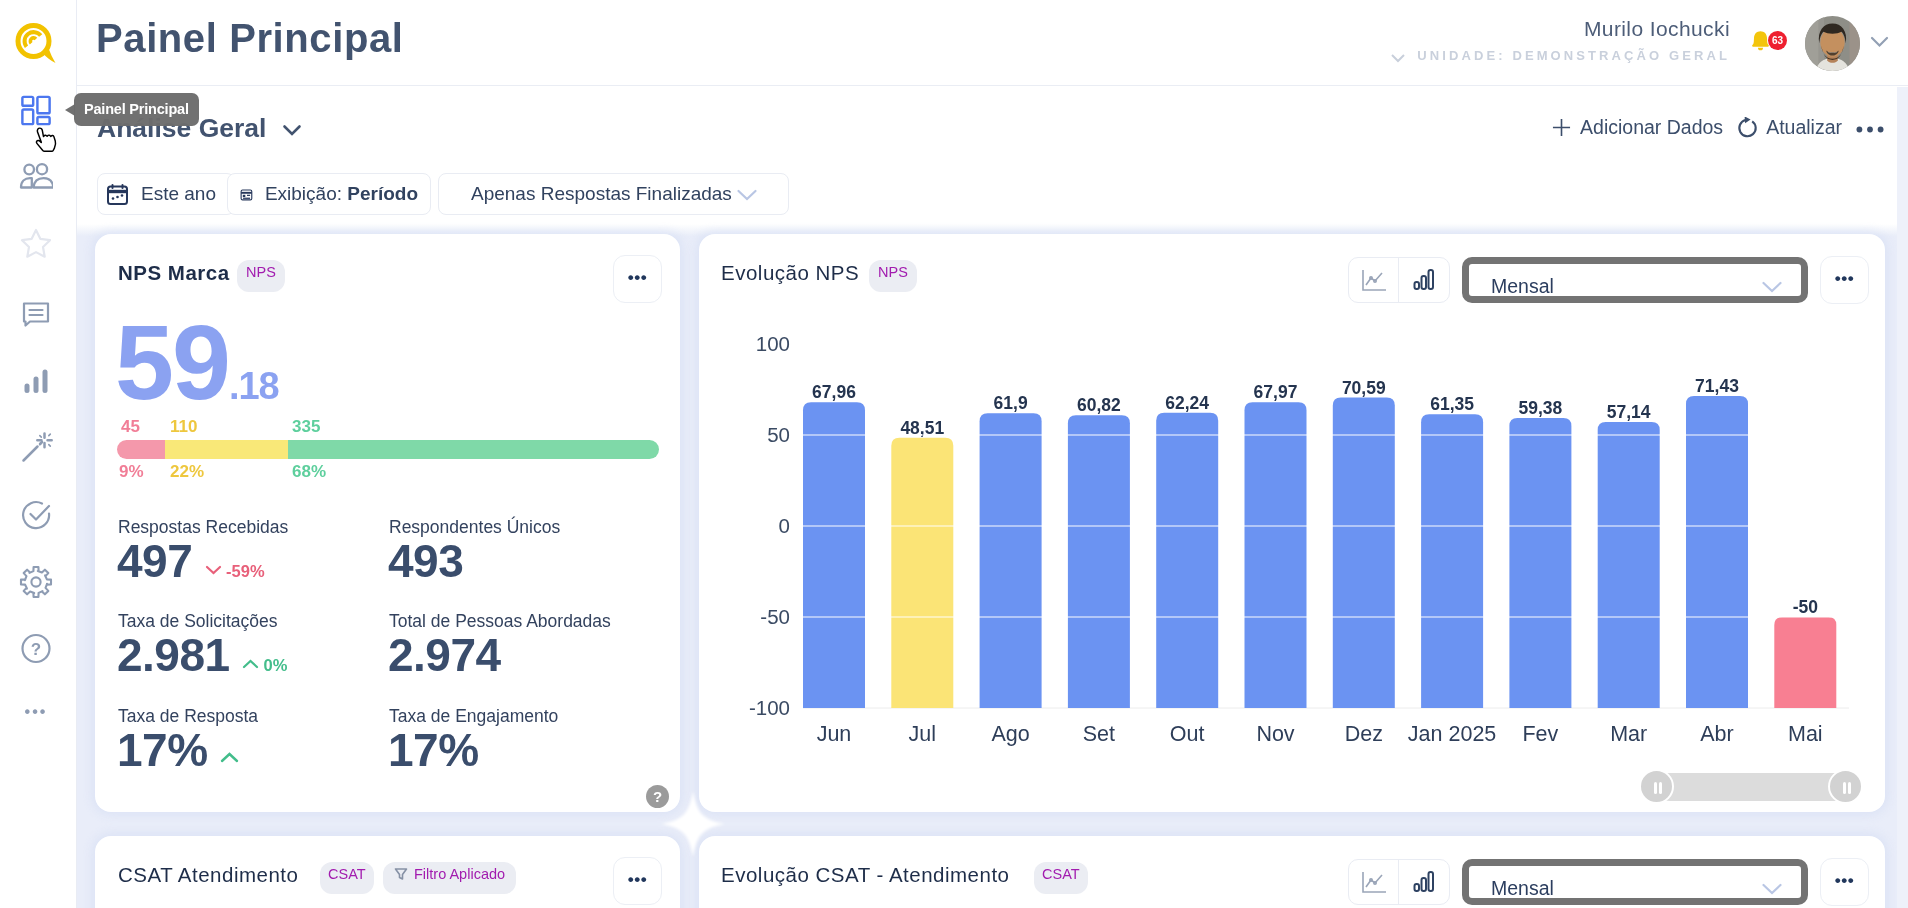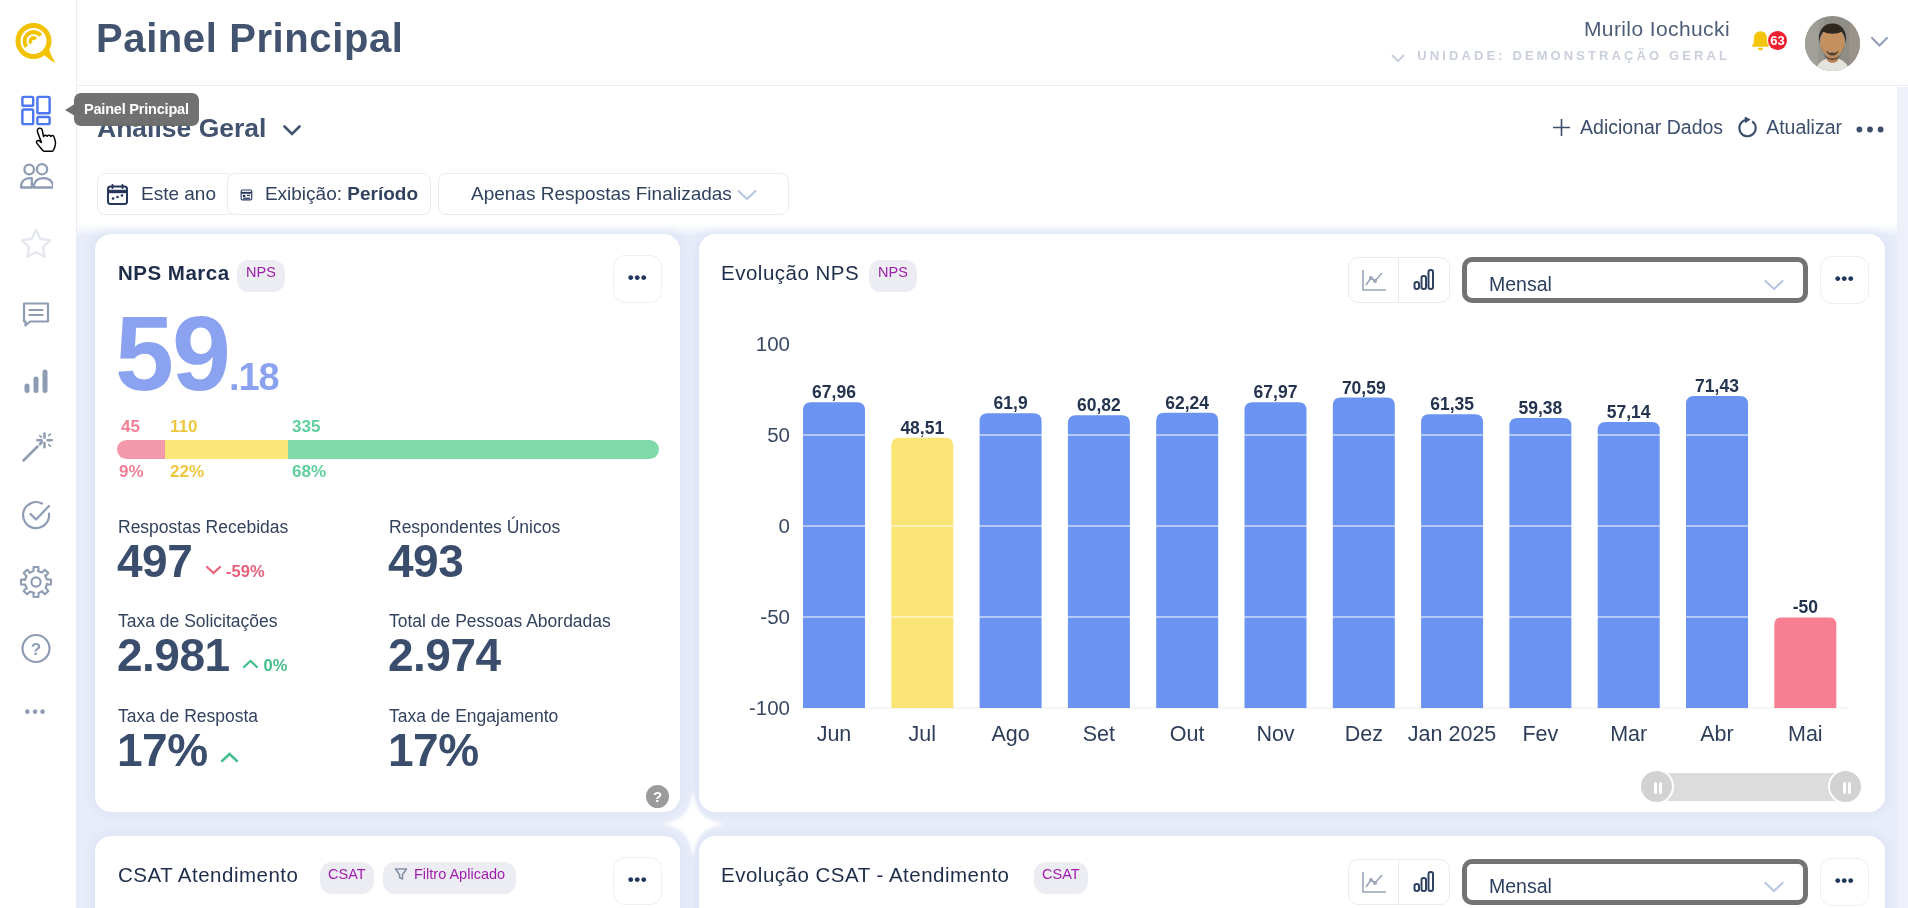--- a/index.html
+++ b/index.html
@@ -39,36 +39,36 @@
   #card2 { left:699px; top:234px; width:1186px; height:578px; }
   #card3 { left:95px; top:836px; width:585px; height:300px; }
   #card4 { left:699px; top:836px; width:1186px; height:300px; }
 
   .ctitle { position:absolute; font-size:20.5px; font-weight:normal; color:#1e2d49; letter-spacing:0.5px; }
   .badge { position:absolute; height:32px; line-height:24px; background:#ebedf3; border-radius:12px; padding:0 9px; font-size:14.5px; color:#a21caf; }
   .dotsbtn { position:absolute; width:49px; height:48px; border:1px solid #ecEFf5; border-radius:12px; background:#fff; }
   .dotsbtn:after { content:"•••"; position:absolute; left:50%; top:50%; transform:translate(-50%,-54%); font-size:17px; letter-spacing:0.5px; color:#21375c; font-weight:bold; }
 
   
-  #bignum { position:absolute; left:20px; top:59px; color:#8ba2f1; }
+  #bignum { position:absolute; left:20px; top:68px; color:#8ba2f1; }
   #bignum .b1 { font-size:106px; font-weight:600; letter-spacing:-2px; }
   #bignum .b2 { font-size:38px; font-weight:600; letter-spacing:-1px; }
   .seglabel { position:absolute; font-size:17px; font-weight:600; }
   #npsbar { position:absolute; left:22px; top:206px; width:542px; height:19px; border-radius:10px; overflow:hidden; display:flex; }
   .statlab { position:absolute; font-size:17.5px; color:#33425e; }
   .statval { position:absolute; font-size:46px; font-weight:600; color:#3a4d6c; letter-spacing:-0.5px; }
   .statval .delta { font-size:16.5px; font-weight:bold; letter-spacing:0; }
   .red { color:#e8607a; }
   .green { color:#43bd8b; }
 
   
   .icongroup { position:absolute; width:102px; height:46px; border:1px solid #e9ecf3; border-radius:10px; background:#fff; display:flex; }
   .icongroup .cell { width:50%; display:flex; align-items:center; justify-content:center; }
   .icongroup .cell:first-child { border-right:1px solid #e9ecf3; }
-  .selbox { position:absolute; width:346px; height:46px; border:5px solid #737373; border-radius:10px; background:#fff; font-size:19.5px; color:#2c3e5f; line-height:44px; padding-left:22px; }
+  .selbox { position:absolute; width:346px; height:46px; border:7px solid #737373; border-radius:10px; background:#fff; font-size:19.5px; color:#2c3e5f; line-height:44px; padding-left:22px; }
   .selbox svg { position:absolute; right:18px; top:17px; }
 
   
   #sbtrack { position:absolute; left:957px; top:539px; width:192px; height:28px; background:#dcdcdc; border-radius:14px; }
   .sbhandle { position:absolute; top:535px; width:35px; height:35px; border-radius:50%; background:#d2d2d2; border:2px solid #fff; }
   .sbhandle:before, .sbhandle:after { content:""; position:absolute; top:10.5px; width:2.6px; height:12px; background:#fff; border-radius:2px; }
   .sbhandle:before { left:13px; }
   .sbhandle:after { left:18.4px; }
 
   
@@ -150,21 +150,21 @@
 <div id="header">
   <div id="title">Painel Principal</div>
   <div id="uname">Murilo Iochucki</div>
   <div id="unit"><svg width="16" height="10" viewBox="0 0 16 10">
         <path d="M2 2 L8 8 L14 2" fill="none" stroke="#c8cfdb" stroke-width="2"></path>
       </svg>UNIDADE: DEMONSTRAÇÃO GERAL</div>
   <svg class="abs" style="right:138px; top:29px;" width="19" height="23" viewBox="0 0 26 29" id="bell">
   <path d="M13 2 c5.2 0 8.6 3.8 8.9 9 l0.3 5.5 c0.1 1.7 0.7 2.9 1.8 4.1 c1 1.1 0.4 2.4-1.1 2.4 h-19.8 c-1.5 0-2.1-1.3-1.1-2.4 c1.1-1.2 1.7-2.4 1.8-4.1 l0.3-5.5 C4.4 5.8 7.8 2 13 2 Z" fill="#f3c50c"></path>
   <path d="M9.5 24.5 a3.5 3.5 0 0 0 7 0 z" fill="#f3c50c"></path>
 </svg>
-  <div class="abs" style="right:121px; top:31px; width:19px; height:19px; border-radius:50%; background:#ee2030; color:#fff; font-size:13px; font-weight:bold; text-align:center; line-height:19px; z-index:2;">63</div>
+  <div class="abs" style="right:121px; top:31px; width:19px; height:19px; border-radius:50%; background:#ee2030; color:#fff; font-size:10px; font-weight:bold; text-align:center; line-height:19px; z-index:2;">63</div>
   <svg class="abs" style="right:48px; top:16px;" width="55" height="55" viewBox="0 0 52 52" id="avatar">
   <defs>
         <clipPath id="avc">
           <circle cx="26" cy="26" r="26"></circle>
         </clipPath>
       </defs>
   <g clip-path="url(#avc)">
     <rect width="52" height="52" fill="#8e8e87"></rect>
     <rect x="0" y="0" width="13" height="52" fill="#a09f98"></rect>
     <rect x="13" y="0" width="5" height="52" fill="#979690"></rect>

